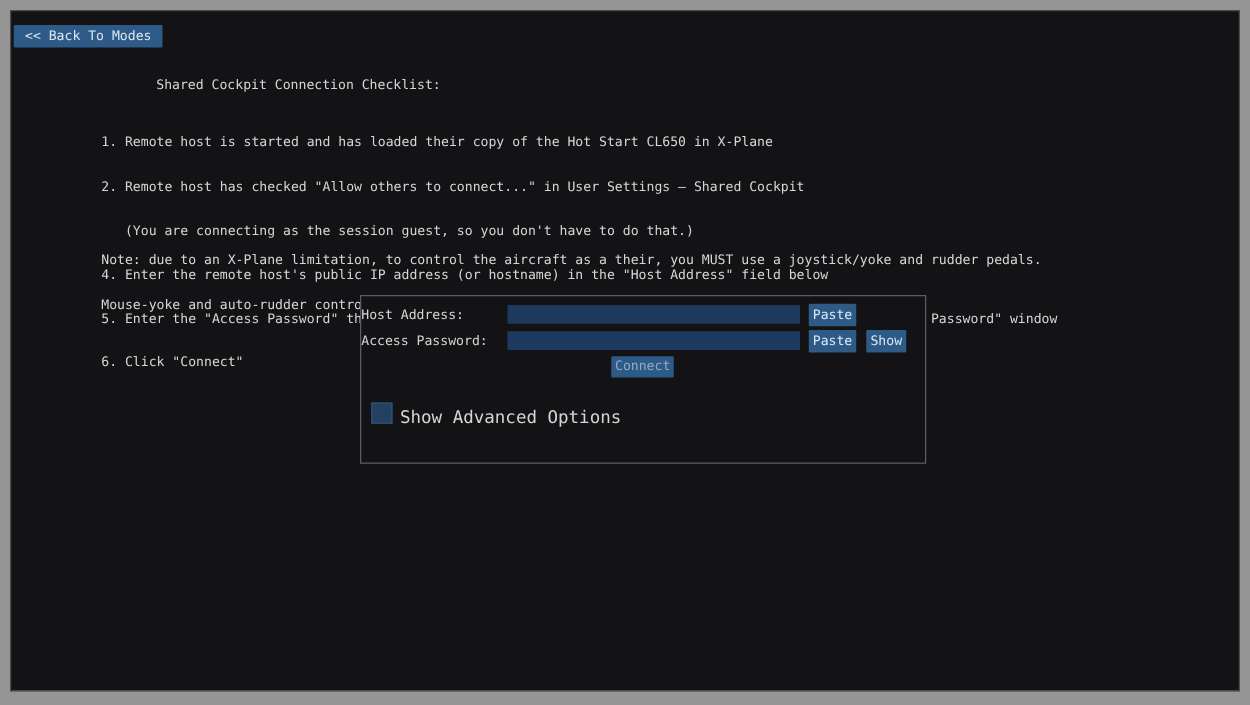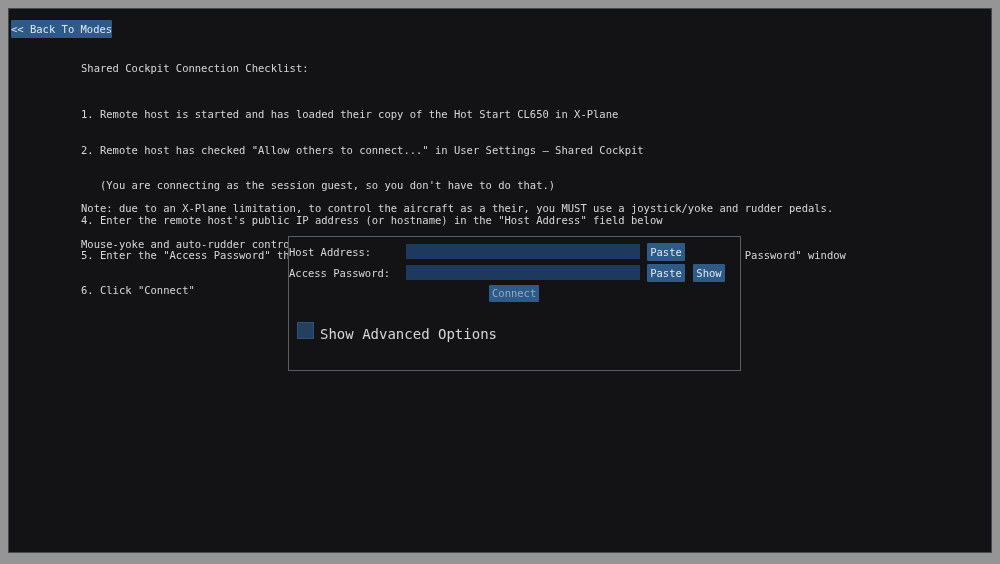--- a/index.html
+++ b/index.html
@@ -25,31 +25,31 @@
     border: none;
     border-radius: 1px;
     cursor: pointer;
     text-align: center;
     padding: 0 3px;
   }
   .back-btn {
     left: 2px; top: 11px;
     height: 18px;
     line-height: 18px;
-    padding: 0 0;
+    padding: 0 9px;
   }
   .textblock {
     position: absolute;
     left: 72px;
     color: #d6d6d6;
     font-size: 10.5px;
     line-height: 11.7px;
     white-space: pre;
   }
-  .title-line { top: 54px; }
+  .title-line { top: 54px; margin-left: 44px; }
   .list-lines { top: 77px; }
   .note-lines { top: 171px; }
   .panel {
     position: absolute;
     left: 279px; top: 227px;
     width: 453px; height: 135px;
     border: 1px solid #5a5d62;
     background: #131315;
   }
   .panel .lbl {

